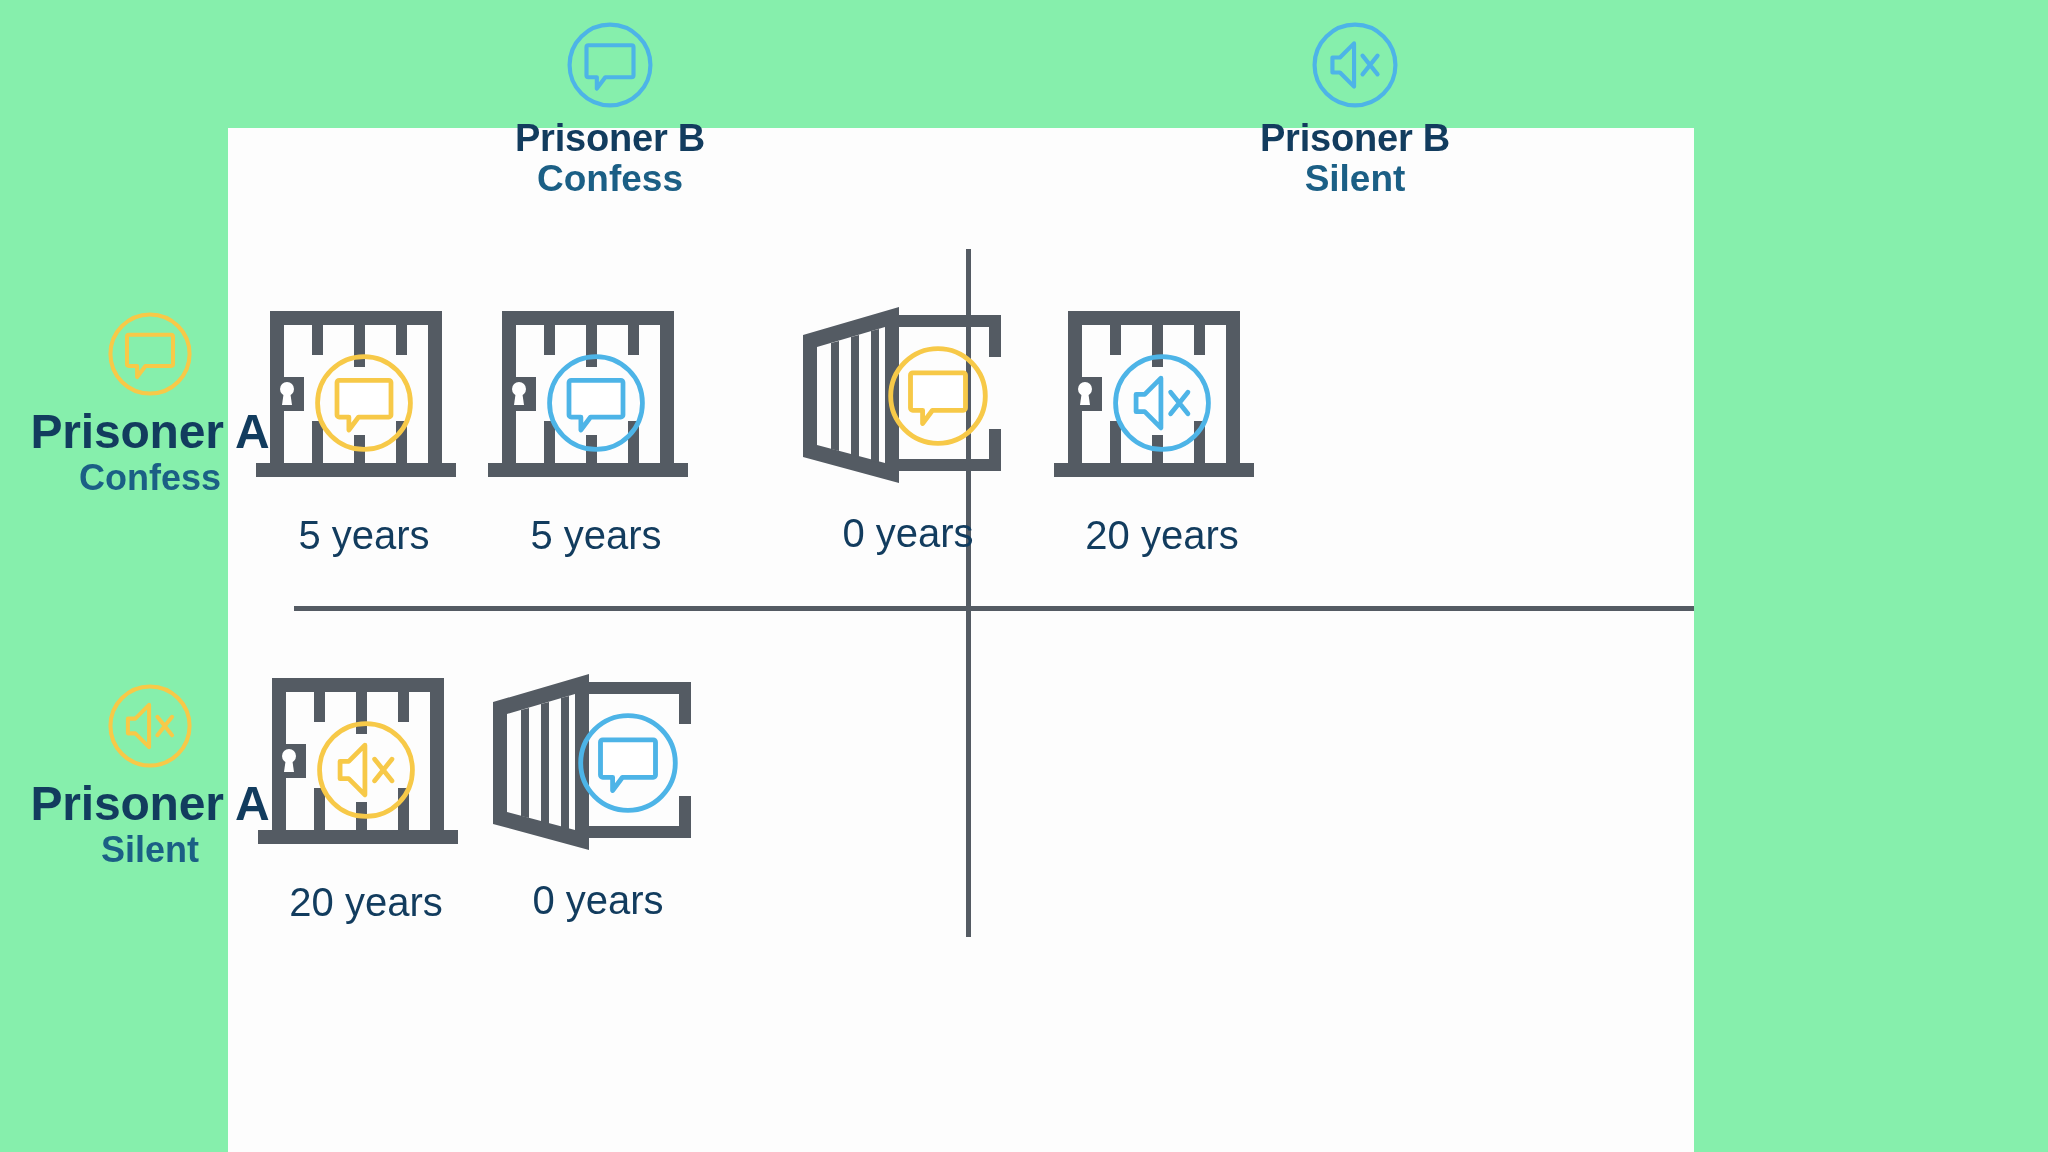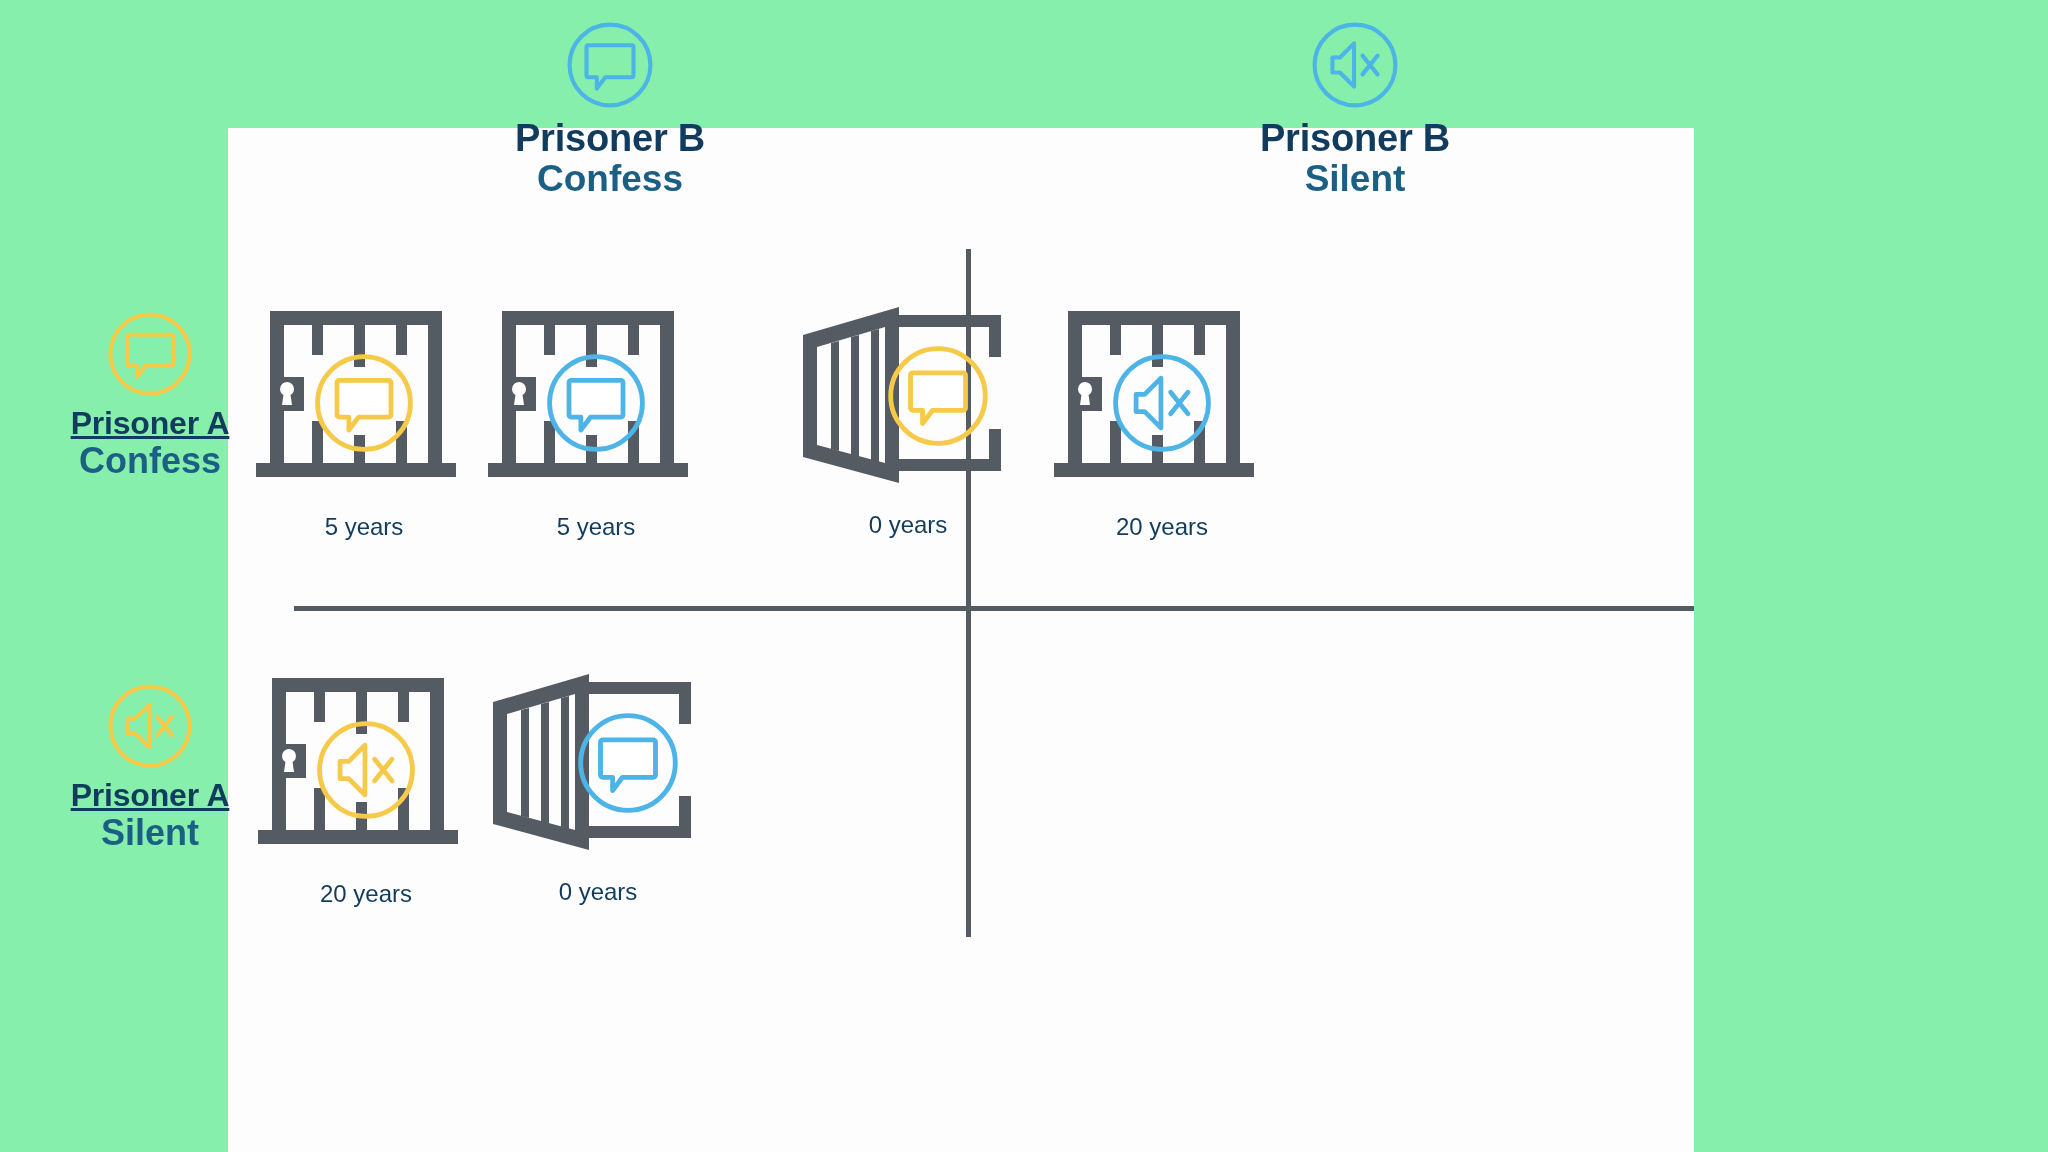--- a/index.html
+++ b/index.html
@@ -80,38 +80,38 @@
     letter-spacing: -0.2px;
     white-space: nowrap;
   }
   .hdr-sub {
     font-size: 37px;
     font-weight: bold;
     color: #1b5f85;
     line-height: 1.1;
     white-space: nowrap;
   }
-  .row-header .hdr-title { font-size: 32px; text-decoration: underline; }
+  .row-header .hdr-title { font-size: 48px; }
   .row-header .hdr-sub   { font-size: 36px; }
 
   
   .payoff {
     position: absolute;
     width: 260px;
     text-align: center;
   }
   .payoff .cell-art {
     height: 215px;
     display: flex;
     align-items: flex-end;
     justify-content: center;
   }
   .payoff .years {
     margin-top: 10px;
-    font-size: 24px;
+    font-size: 40px;
     color: #123c5e;
     white-space: nowrap;
   }
 
   
   .p-cc-a { left: 234px;  top: 288px; }
   .p-cc-b { left: 466px;  top: 288px; }
   .p-cs-a { left: 778px;  top: 286px; }
   .p-cs-b { left: 1032px; top: 288px; }
   .p-sc-a { left: 236px;  top: 655px; }

